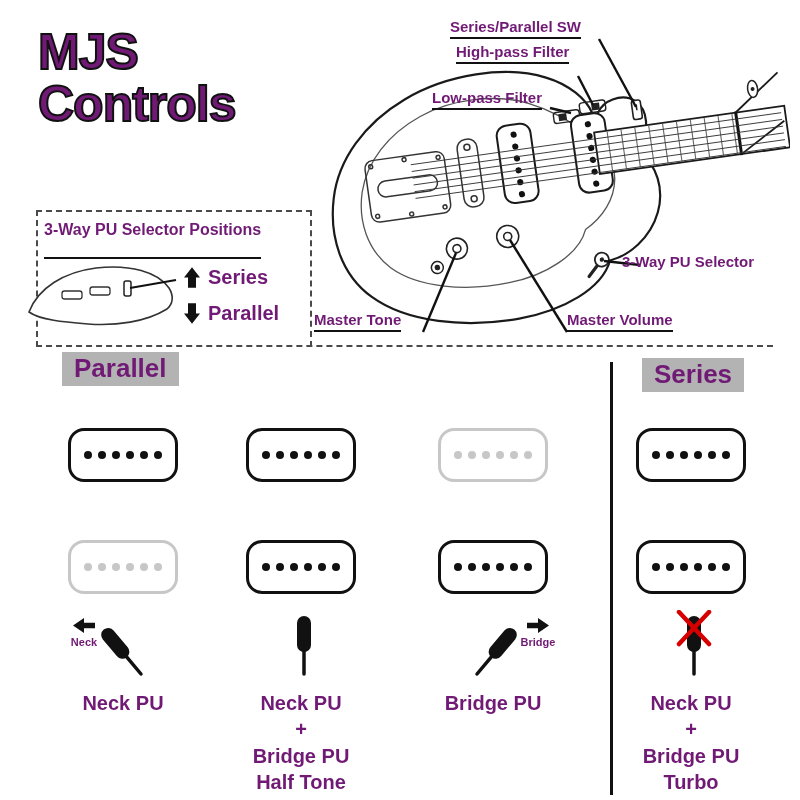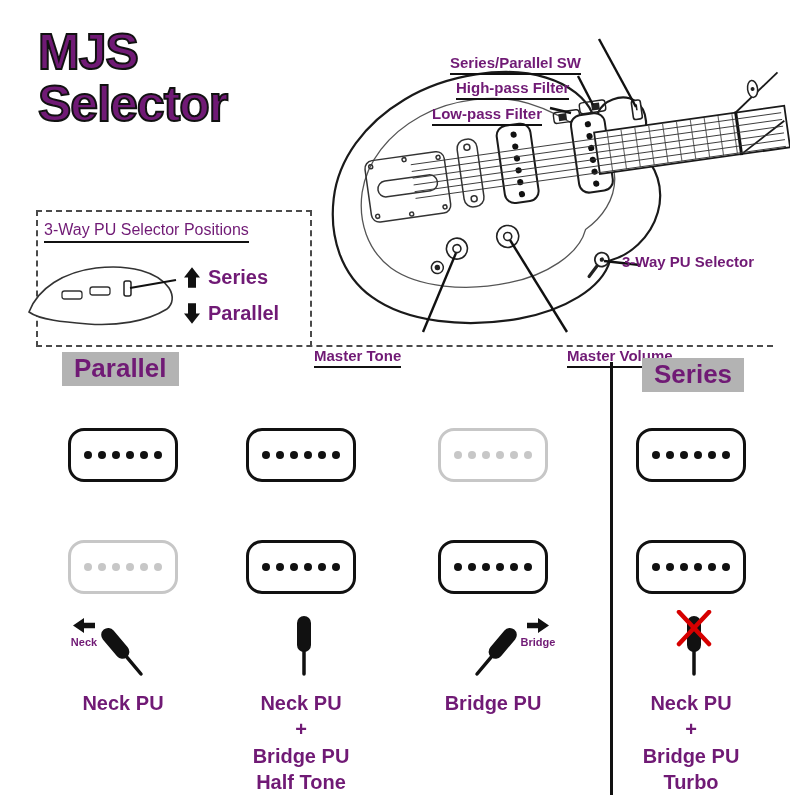--- a/index.html
+++ b/index.html
@@ -1,30 +1,30 @@
 <!DOCTYPE html>
 <html style="--active: #111111; --inactive: #c7c7c7; --label_bg: #b3b3b3; --cross: #d60000;"><head>
 <meta charset="utf-8">
 <style>
   html,body{margin:0;padding:0;background:#fff;}
   #canvas{position:relative;width:800px;height:800px;background:#fff;overflow:hidden;
           font-family:"Liberation Sans",sans-serif;color:#701a75;}
   .title{position:absolute;left:38px;top:26px;font-size:50px;font-weight:bold;
          line-height:1.04;letter-spacing:-1px;-webkit-text-stroke:2px #111;}
   .callout{position:absolute;font-size:15px;font-weight:bold;border-bottom:2.5px solid #111;
-           padding-bottom:2px;white-space:nowrap;margin-top:36px;}
+           padding-bottom:2px;white-space:nowrap;}
   .callout-plain{position:absolute;font-size:15px;font-weight:bold;line-height:1.2;
                  white-space:nowrap;}
   .guitar{position:absolute;left:310px;top:8px;width:480px;height:340px;}
   .panel-box{position:absolute;left:36px;top:210px;width:272px;height:135px;
              border:2.5px dashed #4a4a4a;border-bottom:none;}
   .dash-line{position:absolute;left:36px;top:345px;width:737px;height:0;
              border-top:2.5px dashed #4a4a4a;}
-  .panel-heading{position:absolute;left:44px;top:221px;font-size:16px;font-weight:normal;
-                 border-bottom:2.5px solid #111;padding-bottom:2px;white-space:nowrap;}
+  .panel-heading{position:absolute;left:44px;top:221px;font-size:16px;font-weight:bold;
+                 border-bottom:2.5px solid #111;padding-bottom:18px;white-space:nowrap;}
   .panel-sketch{position:absolute;left:26px;top:254px;width:152px;height:88px;}
   .dir-row{position:absolute;display:flex;align-items:center;gap:8px;font-size:20px;
            font-weight:bold;}
   .dir-row svg{display:block;}
   .sec-label{position:absolute;font-size:26px;font-weight:bold;background:var(--label_bg,#b3b3b3);
              padding:2px 12px;line-height:1.15;}
   .divider{position:absolute;left:610px;top:362px;width:3px;height:433px;background:#111;}
   .col{position:absolute;top:420px;width:190px;display:flex;flex-direction:column;
        align-items:center;}
   .pu{width:104px;height:48px;border:3px solid var(--active,#111);border-radius:16px;
@@ -40,21 +40,21 @@
   .dir-label{font-size:11px;font-weight:bold;}
   .caption{margin-top:6px;text-align:center;font-size:20px;font-weight:bold;line-height:1.32;}
 </style>
 </head>
 <body>
 
 <div id="canvas">
 
   <header class="title">
     <div>MJS</div>
-    <div>Selector</div>
+    <div>Controls</div>
   </header>
 
   <svg class="guitar" viewBox="0 0 480 340">
     <g transform="rotate(-8 240 170)">
       <path fill="#fff" stroke="#1a1a1a" stroke-width="2.2" d="M 293,131 C 291,116 299,104 313,101 C 331,97 344,109 343,127 C 342,141 334,149 333,158 C 347,172 352,196 342,219 C 331,244 307,258 288,260 C 276,287 235,303 190,305 C 135,307 78,293 47,263 C 20,237 13,198 23,160 C 33,122 64,90 107,72 C 152,53 212,52 250,70 C 272,80 287,97 291,112 Z"></path>
       <path fill="none" stroke="#555" stroke-width="1.3" d="M 288,142 C 298,152 306,164 304,180 C 301,200 287,216 268,226 C 258,250 222,266 185,268 C 141,271 94,260 70,237 C 49,216 44,186 52,158 C 61,128 86,104 120,91 C 154,78 198,79 229,93 C 249,102 268,116 278,128"></path>
       <g fill="none" stroke="#333" stroke-width="1.5">
         <rect x="58" y="128" width="80" height="62" rx="8"></rect>
         <rect x="68" y="150" width="60" height="16" rx="8"></rect>
         <circle cx="64" cy="134" r="2"></circle>
@@ -150,21 +150,21 @@
       <line x1="268" y1="68" x2="283" y2="97"></line>
       <line x1="240" y1="100" x2="261" y2="105"></line>
       <line x1="330" y1="257" x2="294" y2="253"></line>
       <line x1="113" y1="324" x2="146" y2="245"></line>
       <line x1="257" y1="324" x2="200" y2="232"></line>
     </g>
   </svg>
 
   <div class="callout" style="left:450px;top:18px">Series/Parallel SW</div>
   <div class="callout" style="left:456px;top:43px">High-pass Filter</div>
-  <div class="callout" style="left:432px;top:69px">Low-pass Filter</div>
+  <div class="callout" style="left:432px;top:89px">Low-pass Filter</div>
   <div class="callout-plain" style="left:622px;top:253px;width:160px">
     <div>3-Way PU Selector</div>
   </div>
   <div class="callout" style="left:314px;top:311px">Master Tone</div>
   <div class="callout" style="left:567px;top:311px">Master Volume</div>
 
   <div class="panel-box"></div>
   <div class="dash-line"></div>
   <div class="panel-heading">3-Way PU Selector Positions</div>
   <svg class="panel-sketch" viewBox="0 0 152 88">

